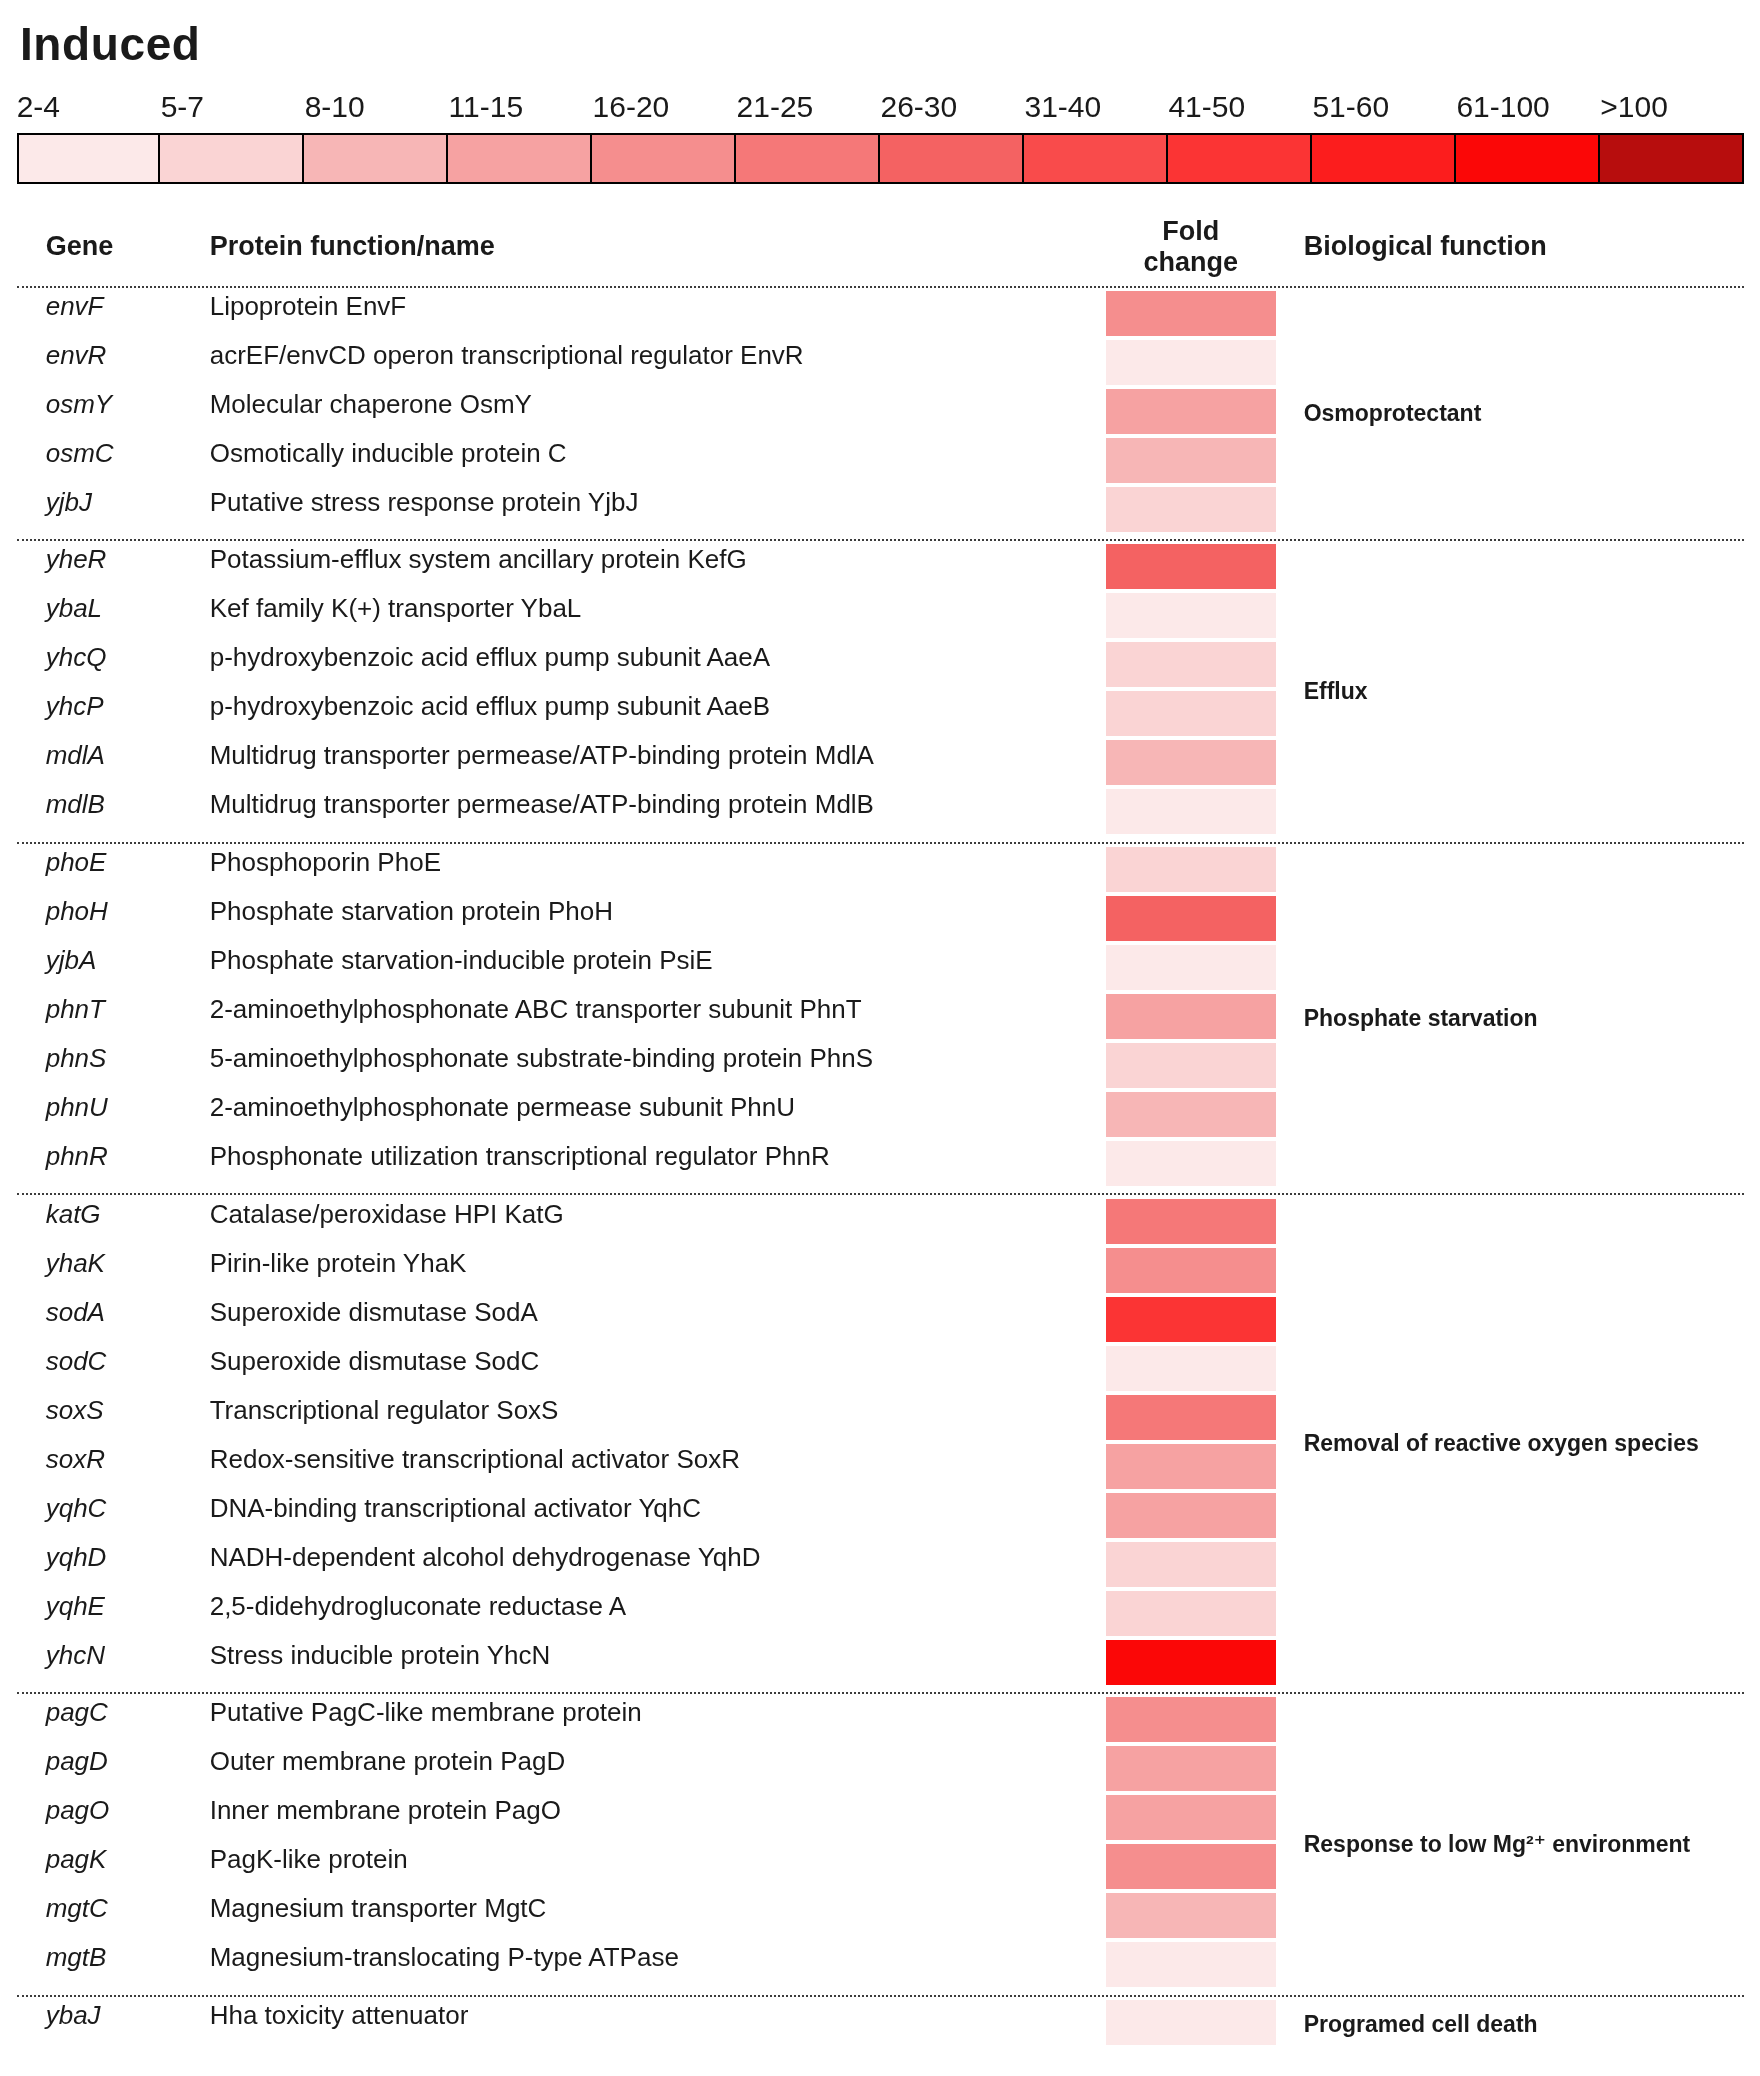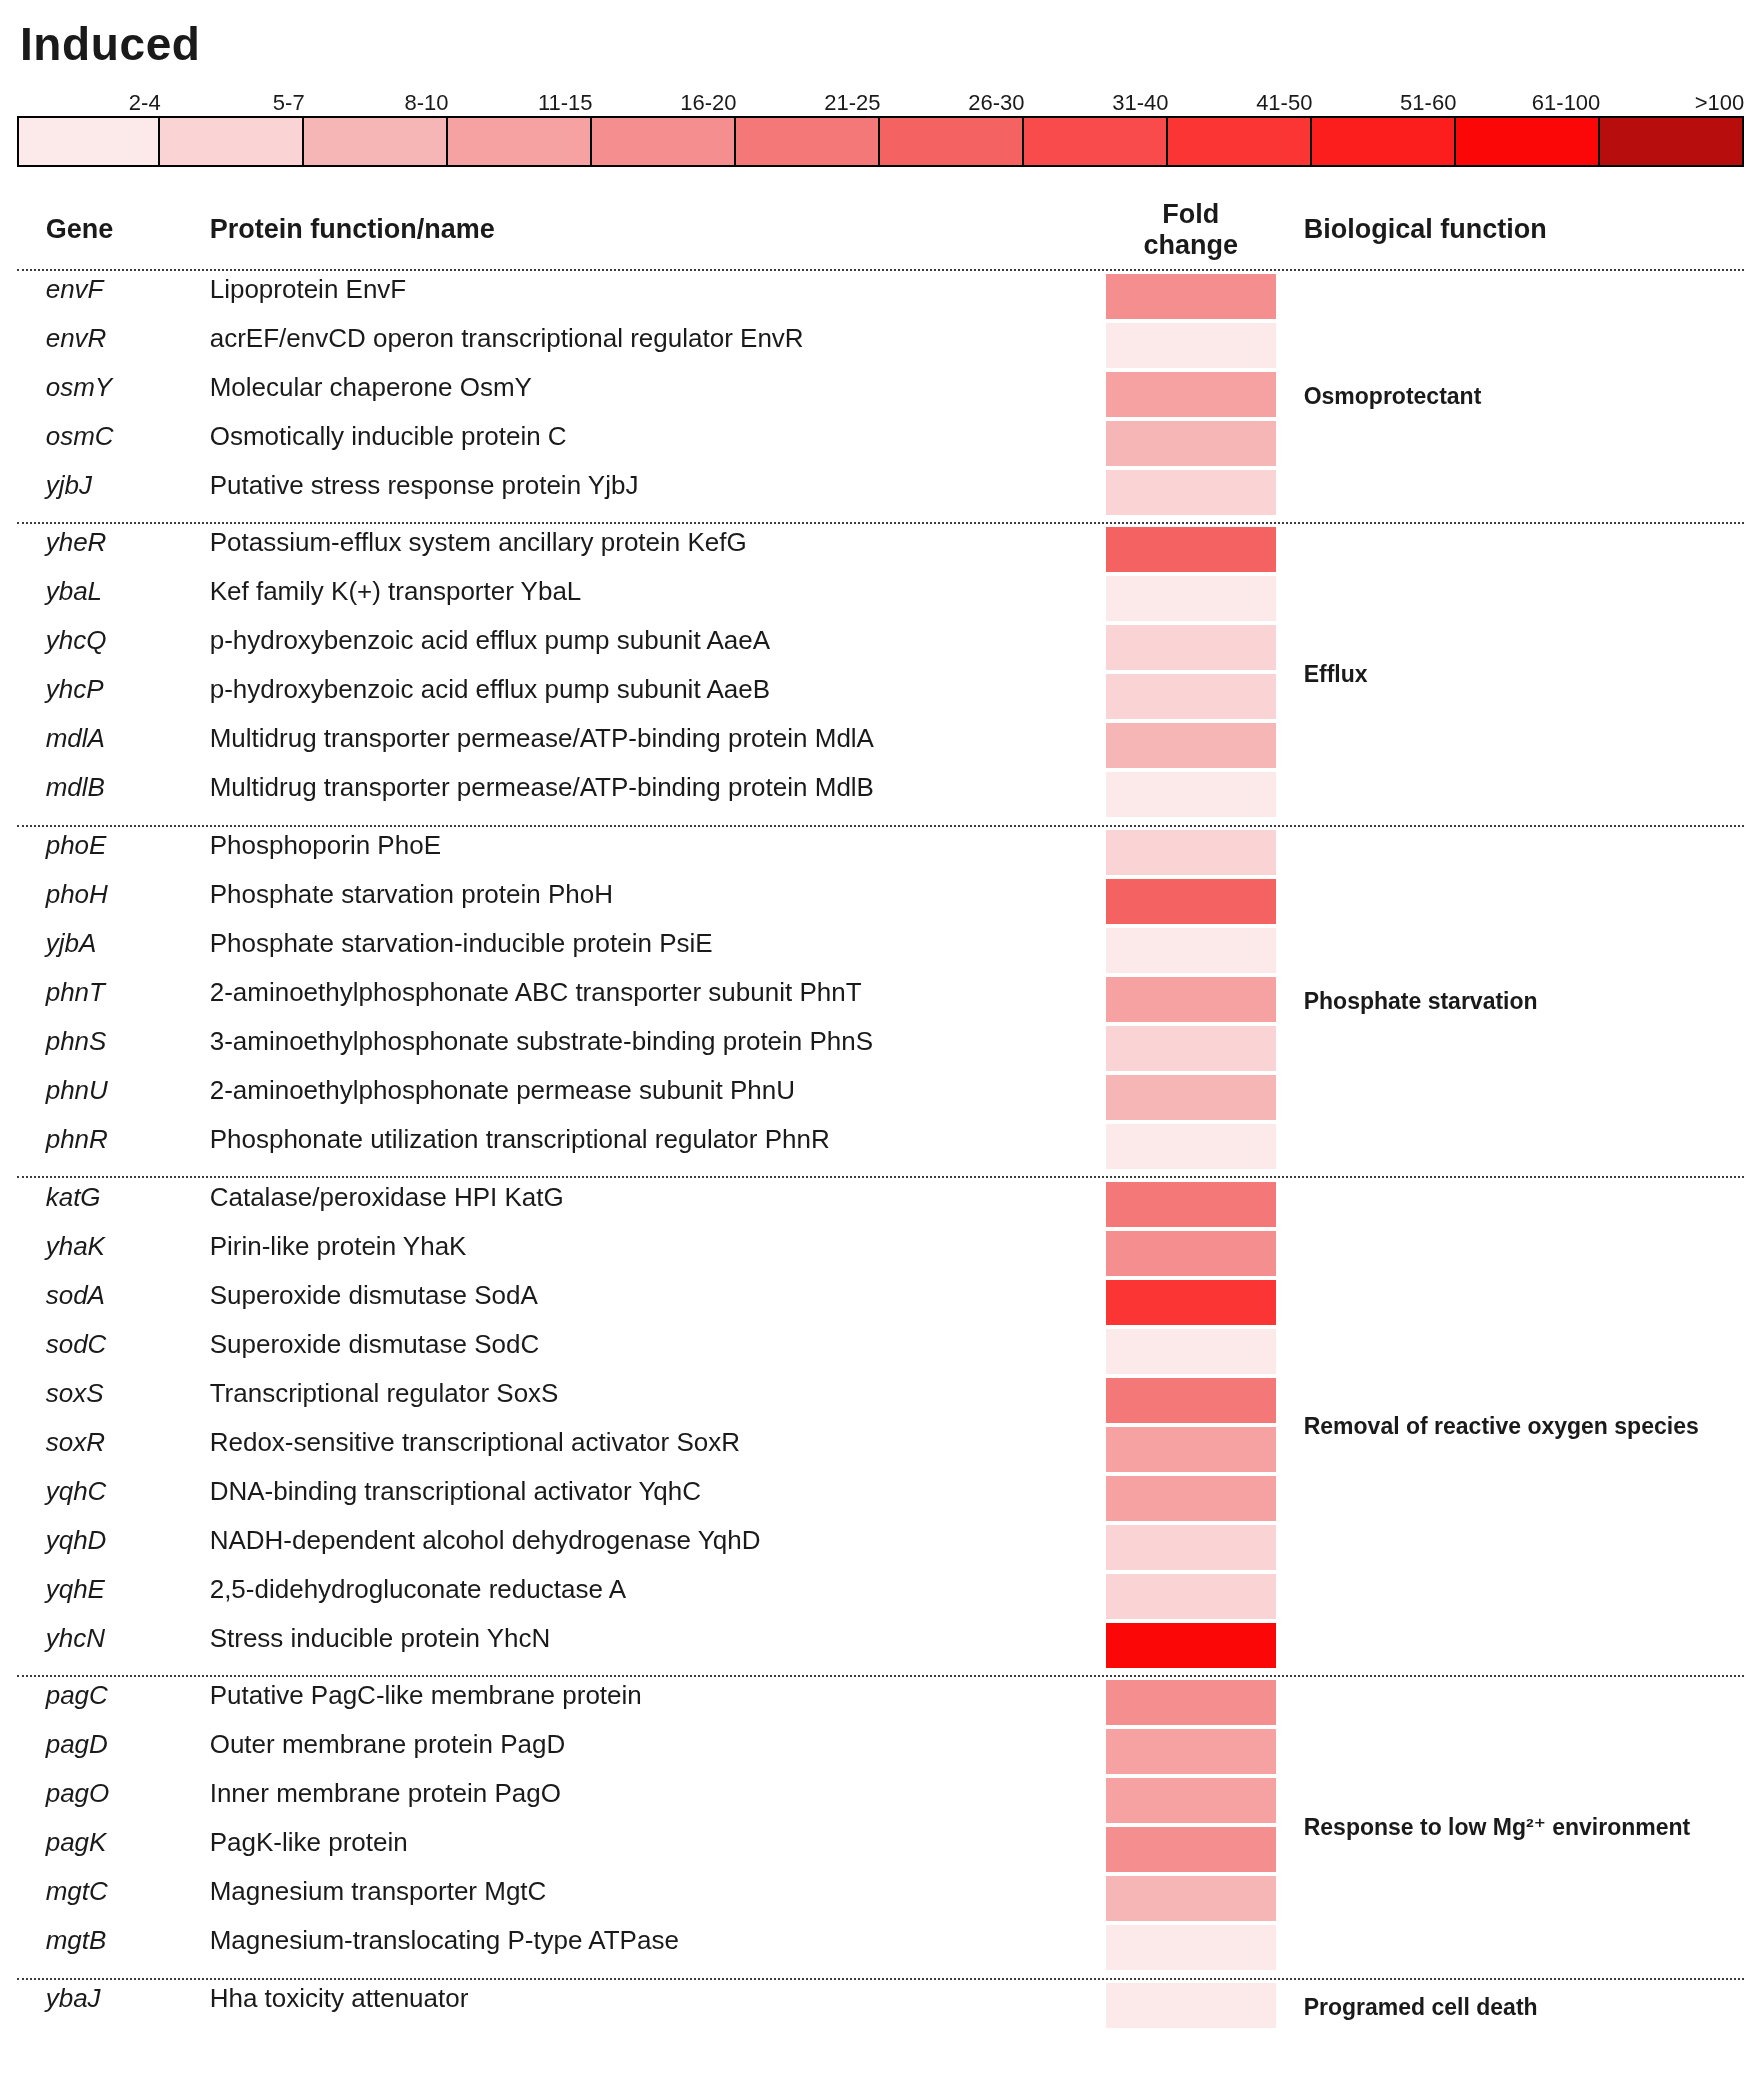--- a/index.html
+++ b/index.html
@@ -30,23 +30,23 @@
     display: flex;
     width: 100%;
   }
   .legend-col {
     flex: 1;
     min-width: 0;
     display: flex;
     flex-direction: column;
   }
   .legend-label {
-    text-align: right;
-    font-size: 22px;
-    margin-bottom: 0;
+    text-align: left;
+    font-size: 30px;
+    margin-bottom: 9px;
     white-space: nowrap;
   }
   .legend-swatch {
     height: 51px;
     border: 2.2px solid #000;
     box-sizing: border-box;
   }
   .legend-col:not(:first-child) .legend-swatch {
     margin-left: -2.2px;
   }
@@ -305,21 +305,21 @@
           </div>
           <div class="row">
             <div class="col-gene gene">phnT</div>
             <div class="col-protein">2-aminoethylphosphonate ABC transporter subunit PhnT</div>
             <div class="col-fold">
               <div class="fold-cell" style="background: rgb(246, 162, 162);"></div>
             </div>
           </div>
           <div class="row">
             <div class="col-gene gene">phnS</div>
-            <div class="col-protein">3-aminoethylphosphonate substrate-binding protein PhnS</div>
+            <div class="col-protein">5-aminoethylphosphonate substrate-binding protein PhnS</div>
             <div class="col-fold">
               <div class="fold-cell" style="background: rgb(250, 212, 212);"></div>
             </div>
           </div>
           <div class="row">
             <div class="col-gene gene">phnU</div>
             <div class="col-protein">2-aminoethylphosphonate permease subunit PhnU</div>
             <div class="col-fold">
               <div class="fold-cell" style="background: rgb(247, 182, 182);"></div>
             </div>

